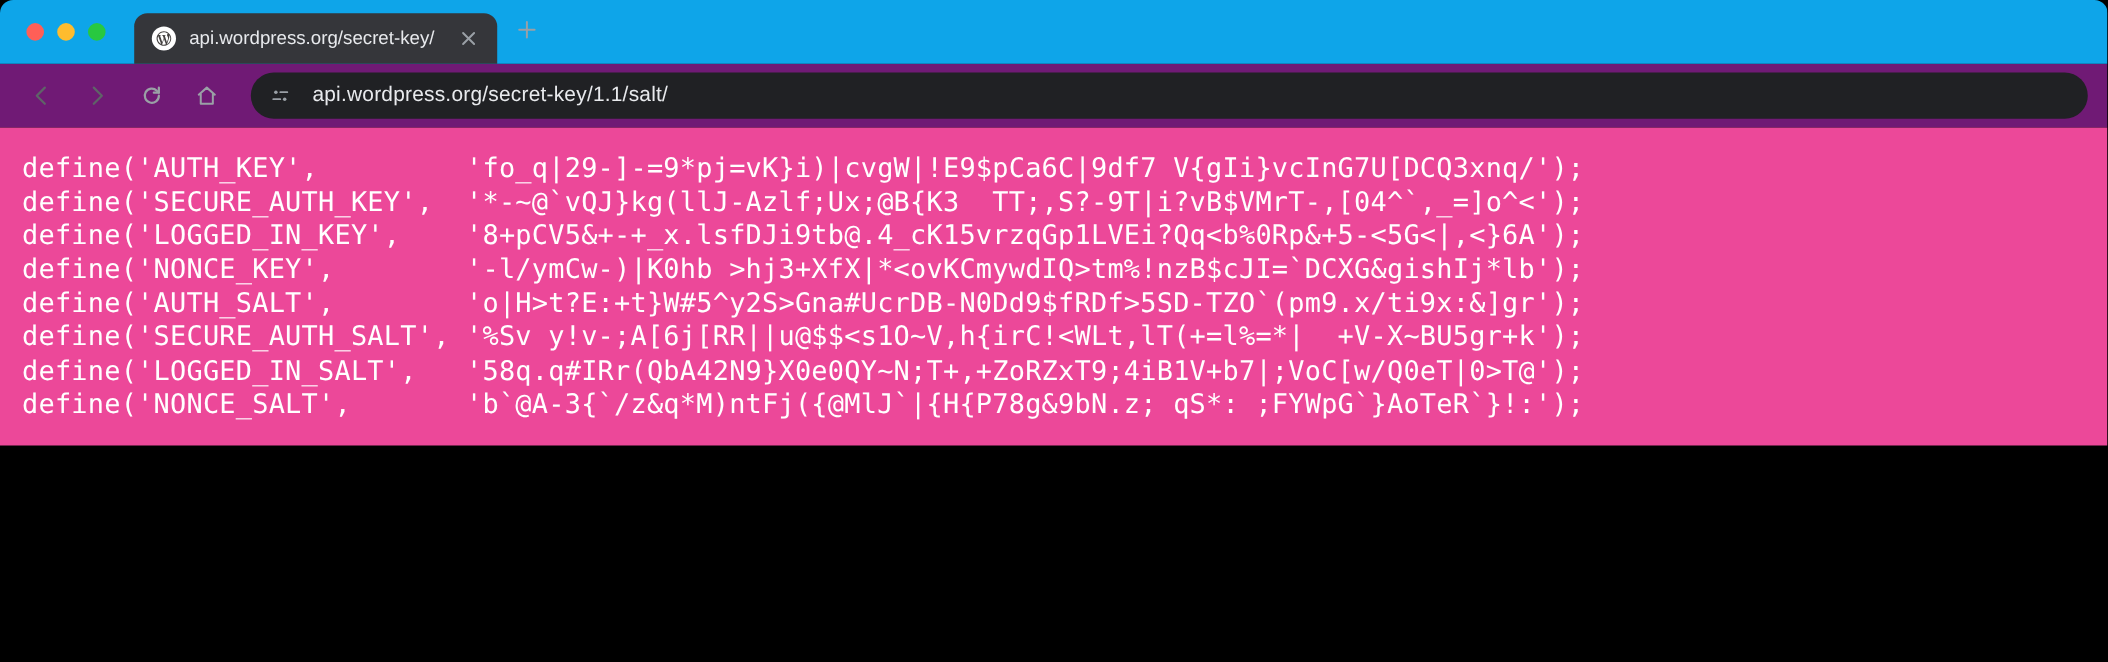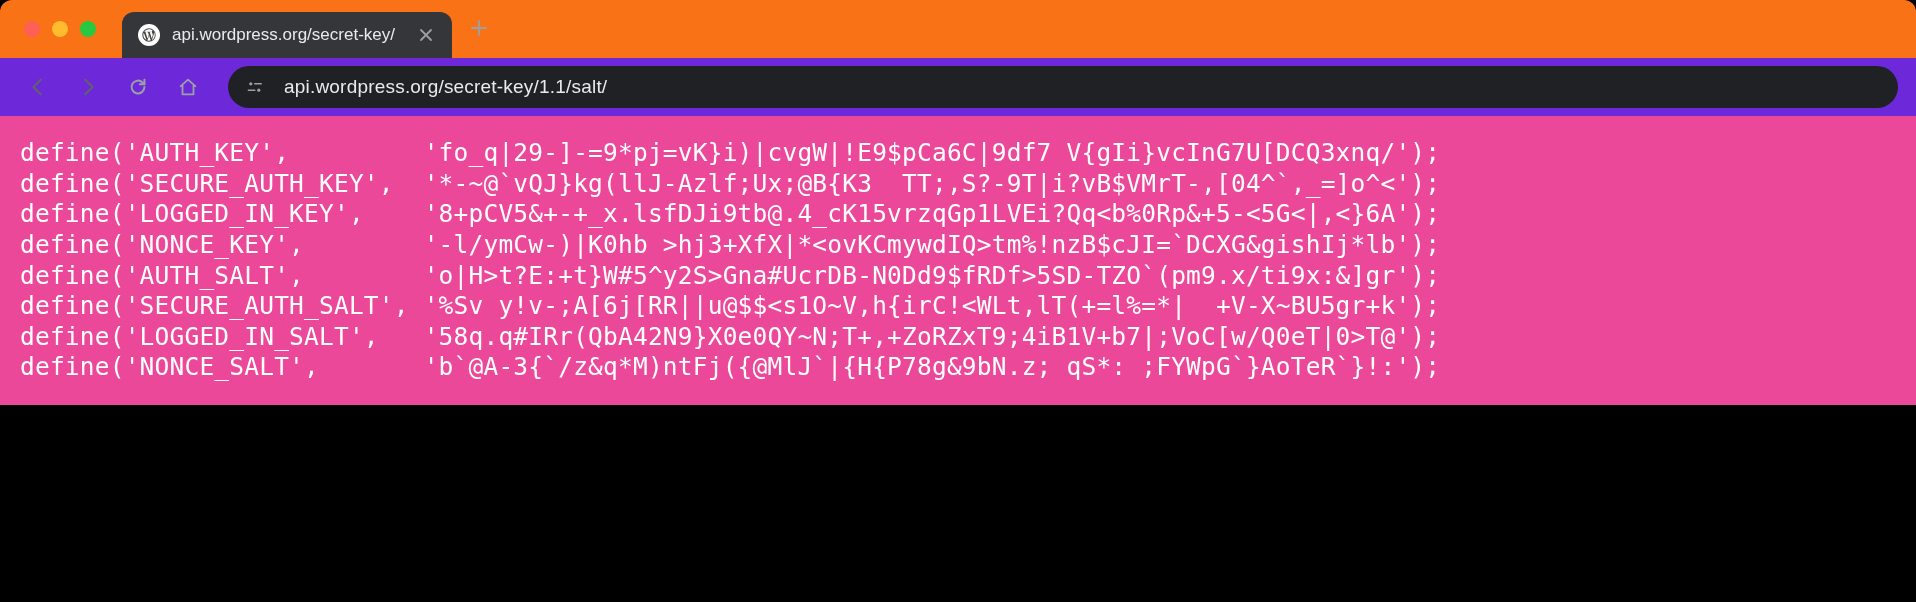--- a/index.html
+++ b/index.html
@@ -12,21 +12,21 @@
 }
 .window {
   width: 100%;
   height: 100%;
   background: #000;
   border-radius: 12px 12px 0 0;
   overflow: hidden;
 }
 .titlebar {
   height: 58px;
-  background: #f97316;
+  background: #0ea5e9;
   display: flex;
   align-items: center;
   padding-left: 24px;
   position: relative;
 }
 .traffic-lights {
   display: flex;
   gap: 12px;
   align-items: center;
 }
@@ -81,21 +81,21 @@
 }
 .new-tab {
   color: #9aa0a6;
   font-size: 24px;
   margin-left: 18px;
   cursor: pointer;
   font-weight: 300;
 }
 .toolbar {
   height: 58px;
-  background: #6d28d9;
+  background: #701a75;
   display: flex;
   align-items: center;
   padding: 4px 18px;
   gap: 10px;
 }
 .nav-btn {
   width: 40px;
   height: 40px;
   display: flex;
   align-items: center;

